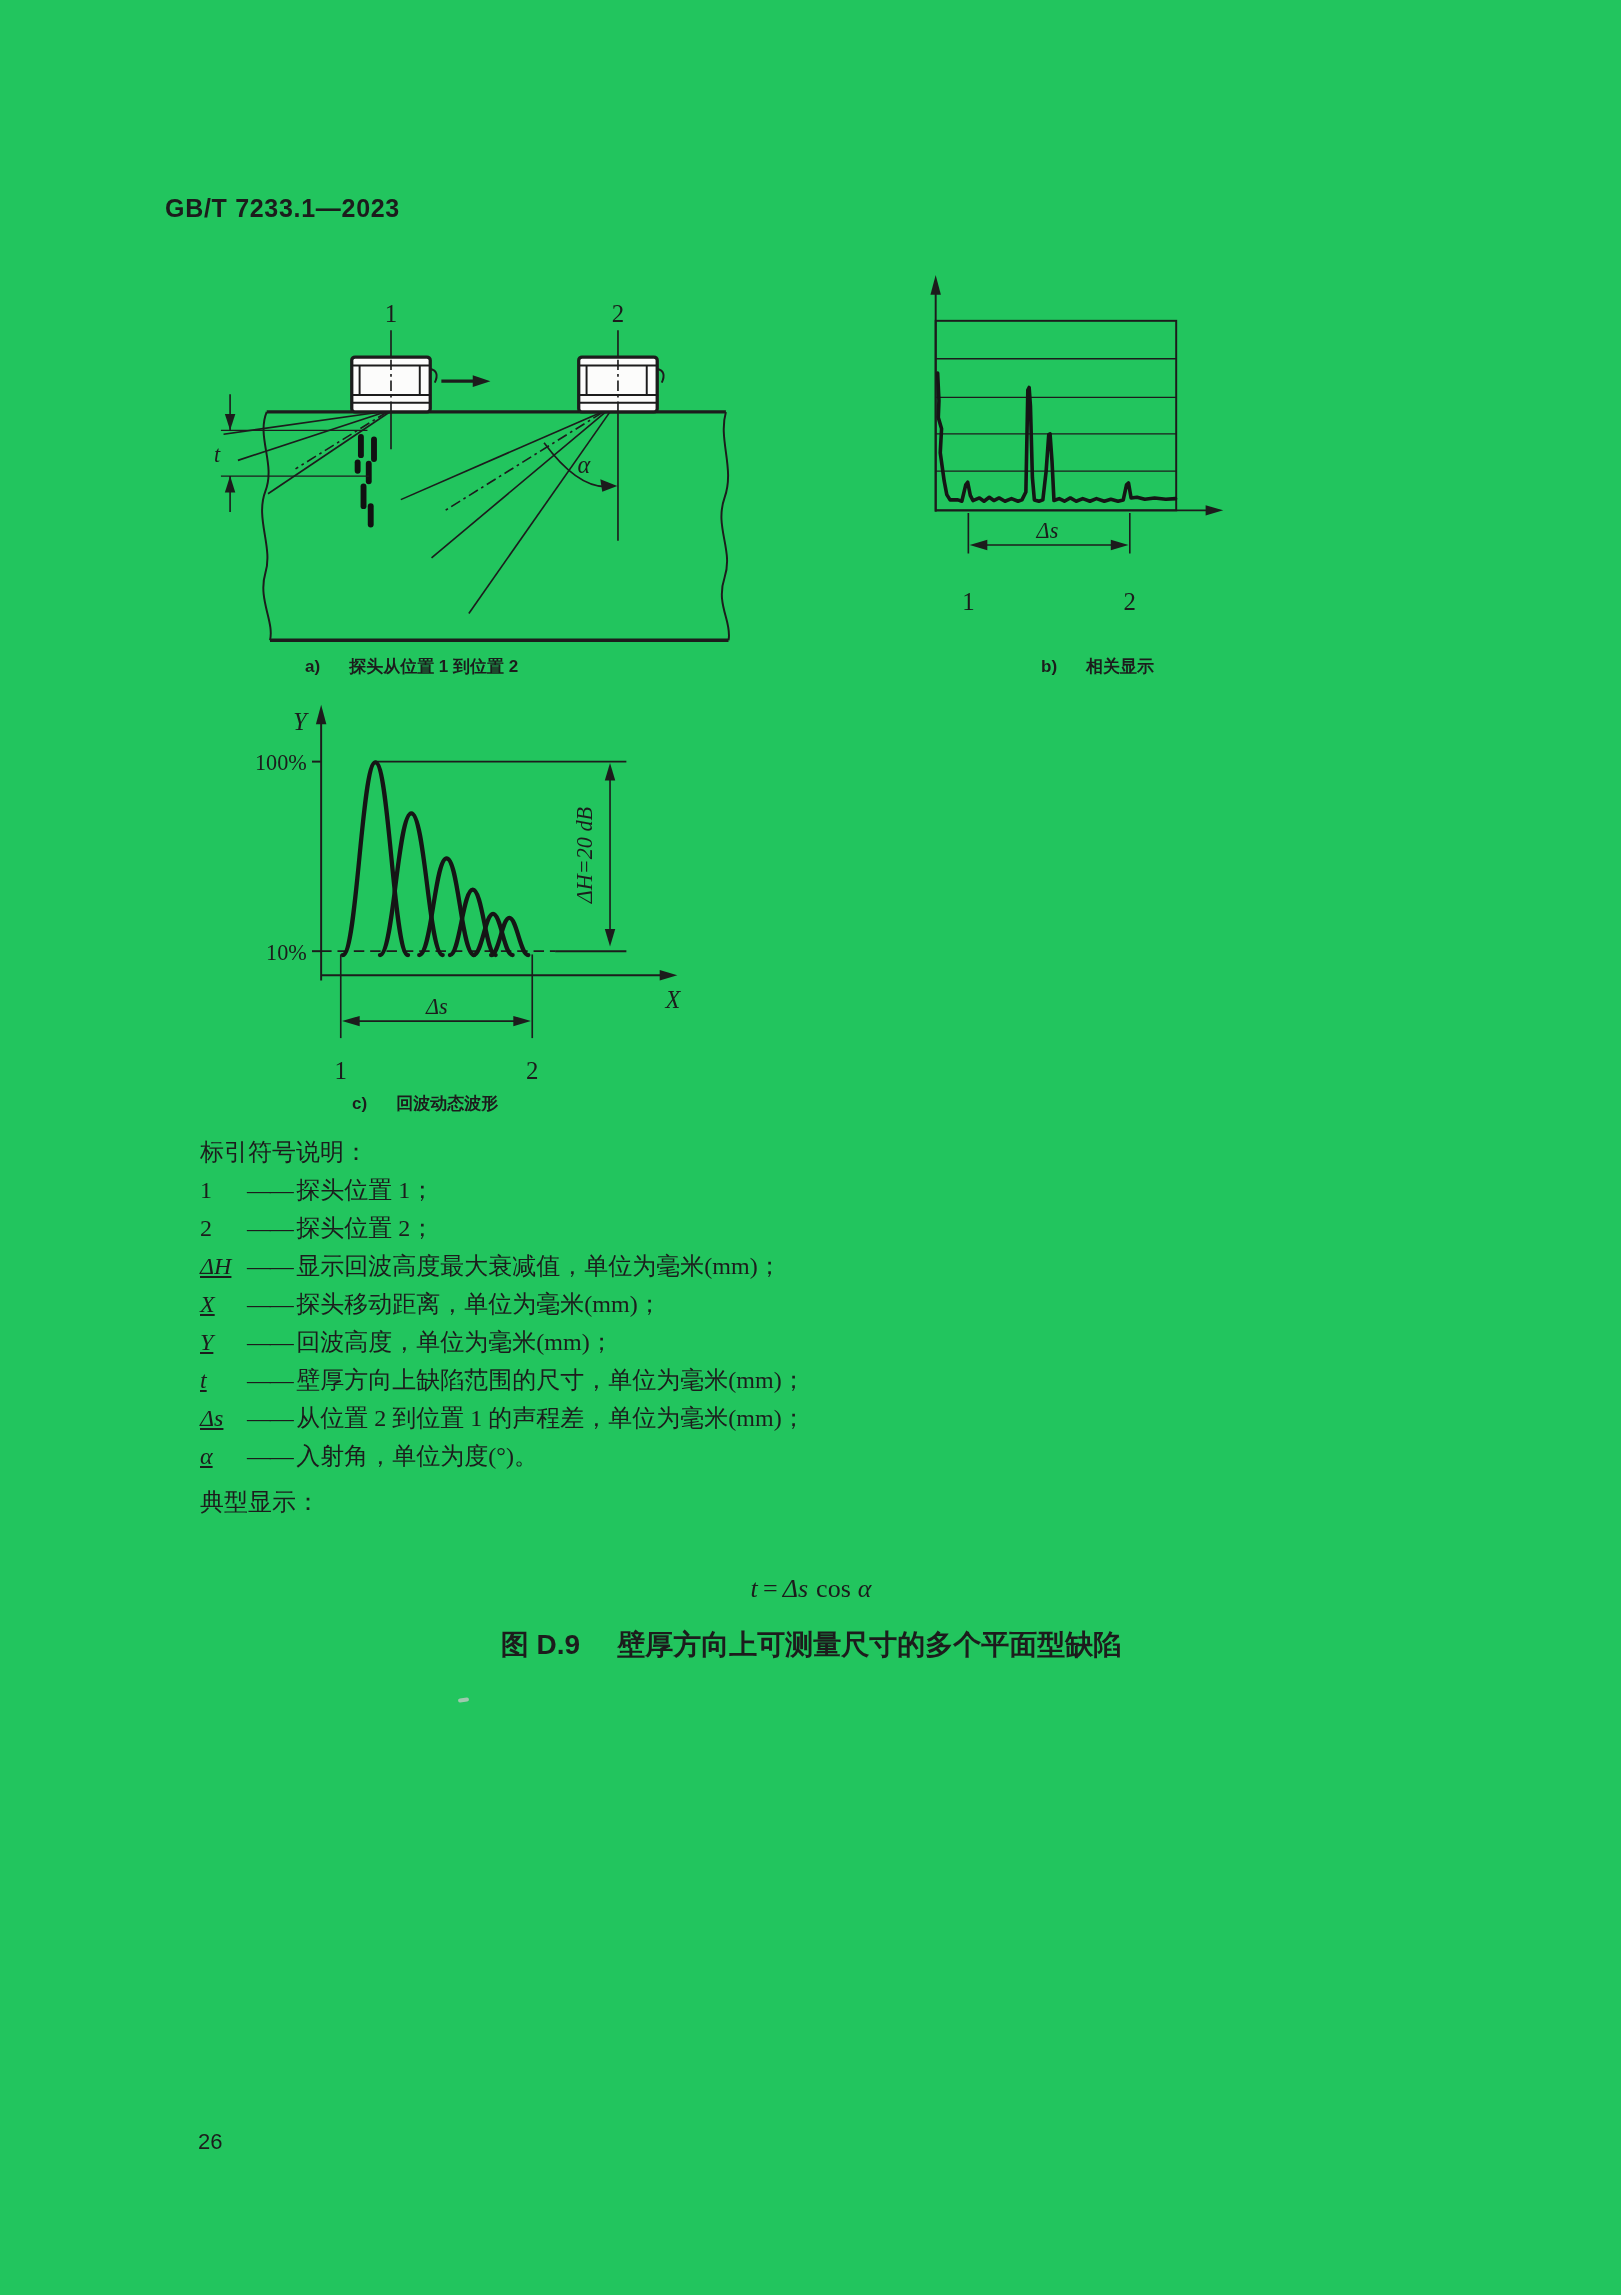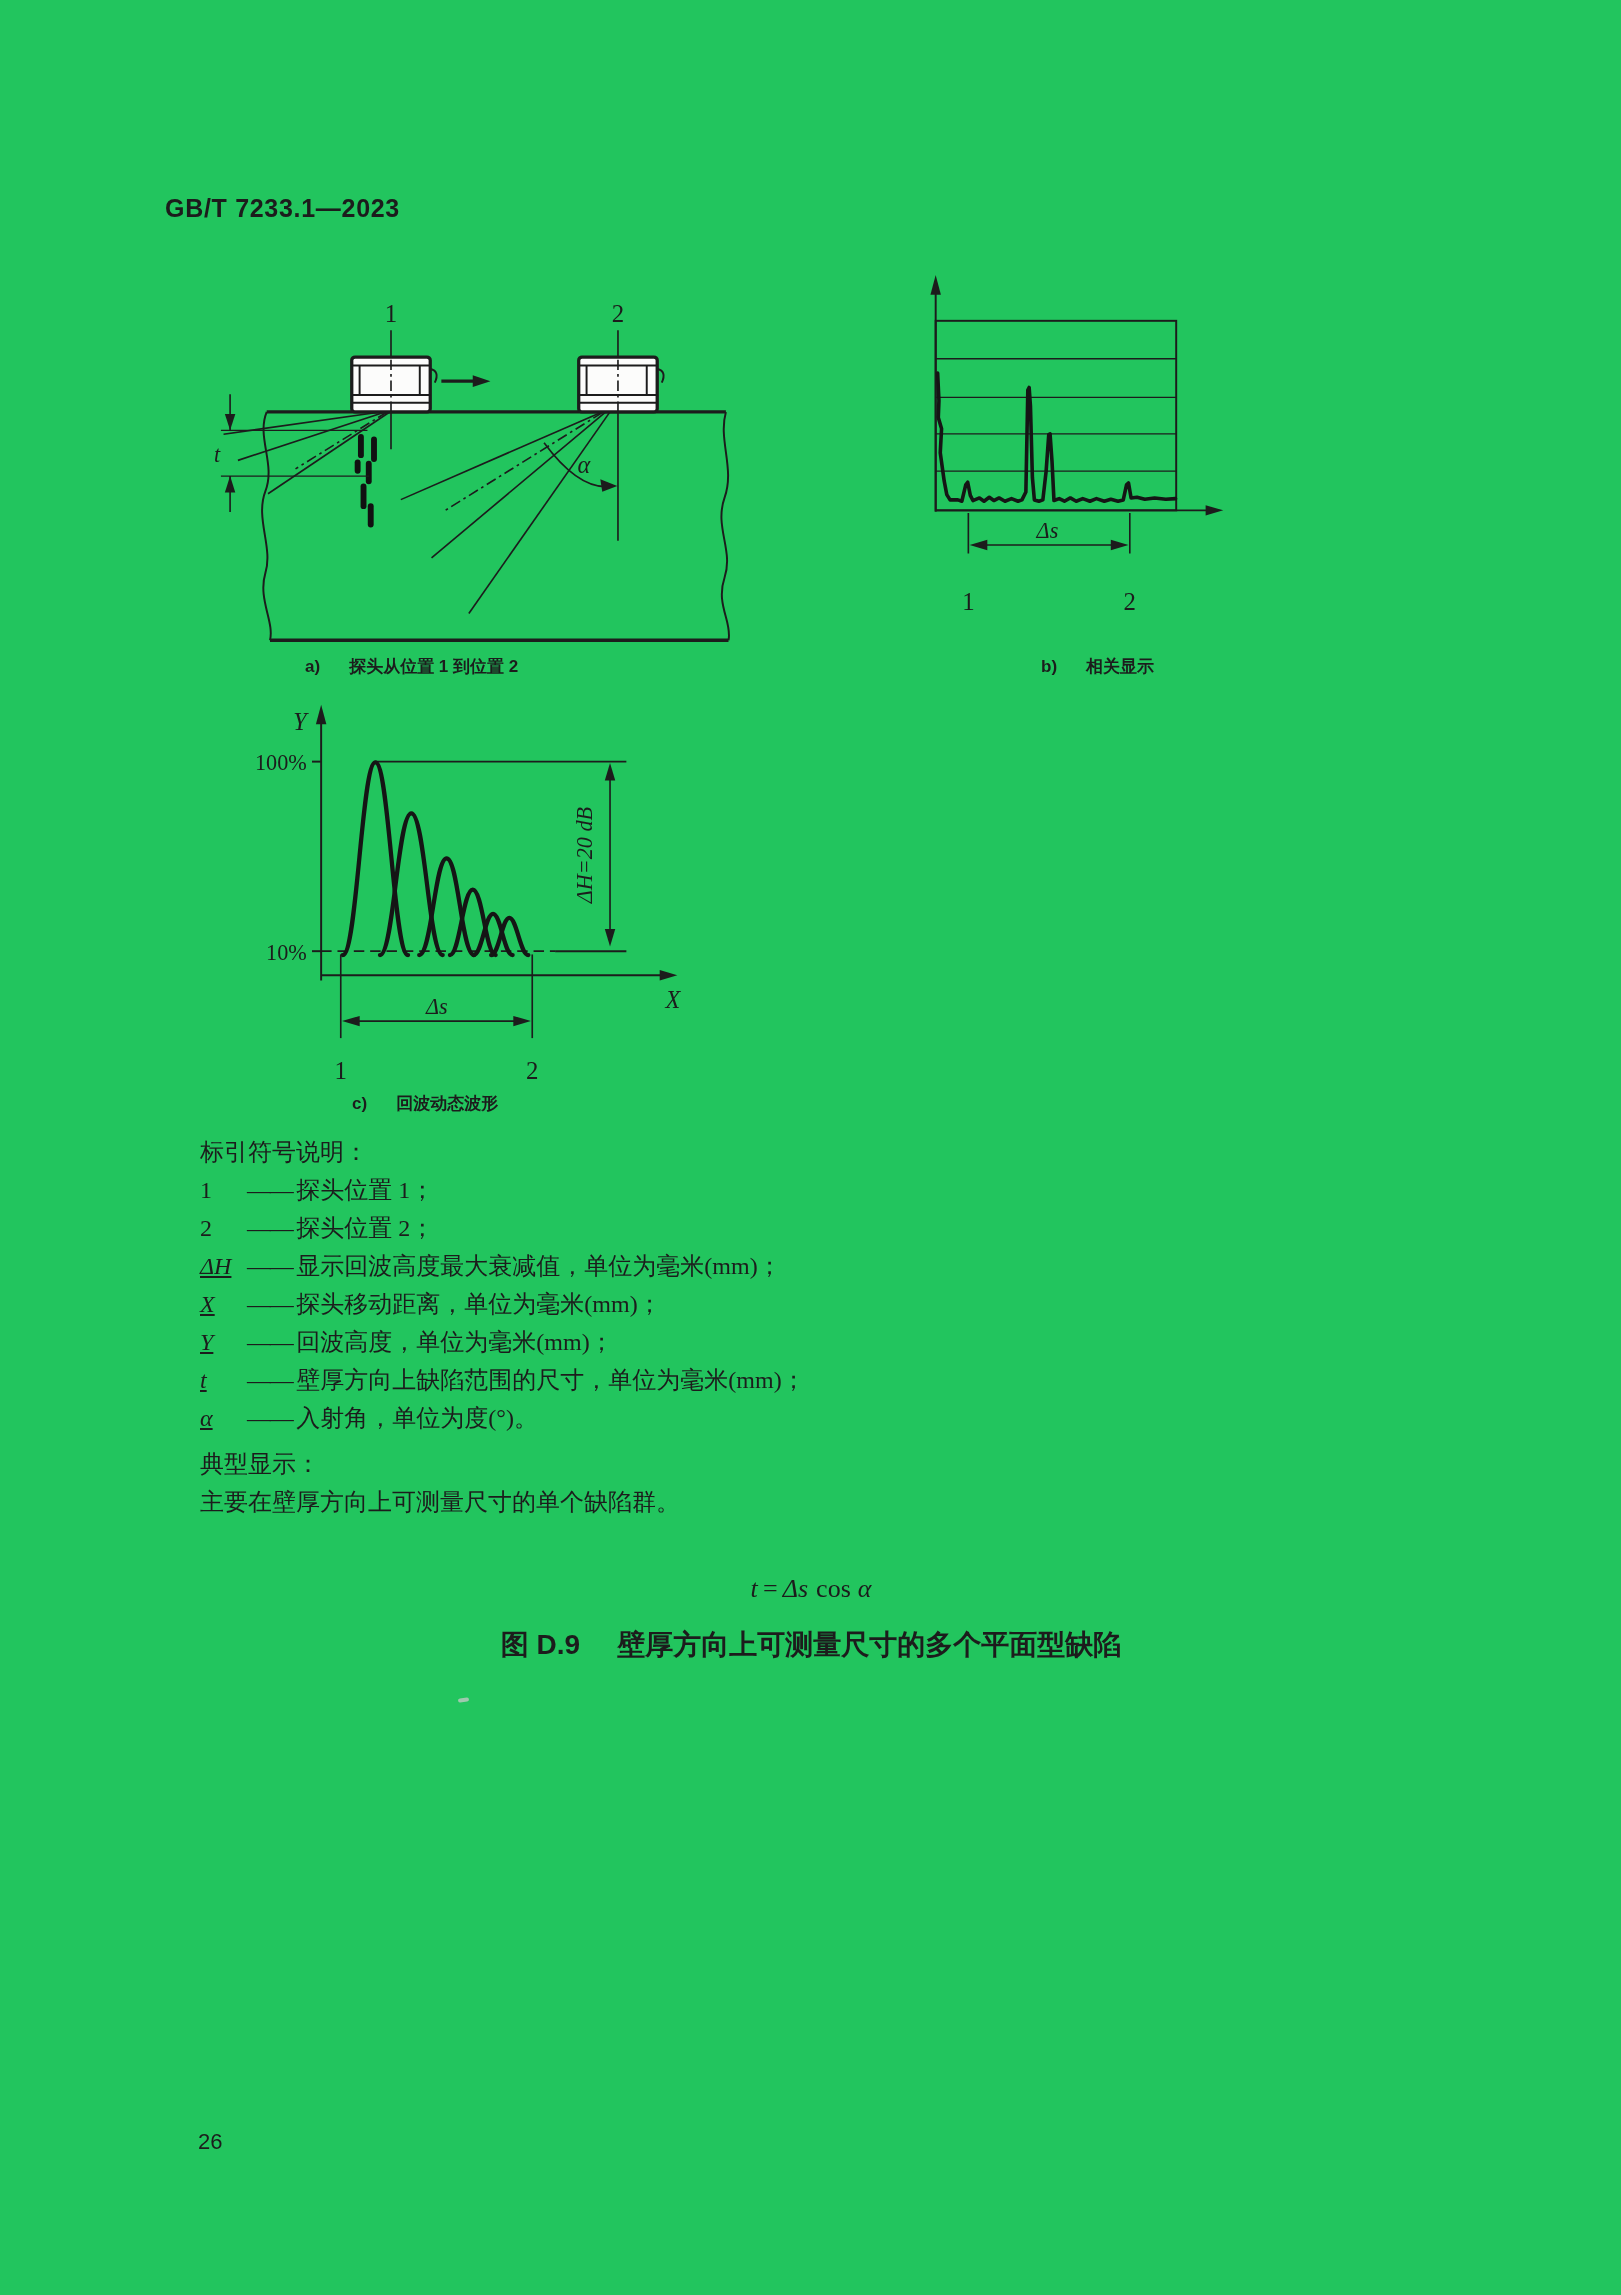--- a/index.html
+++ b/index.html
@@ -209,25 +209,27 @@
     <span class="lg-row">
       <span class="lg-sym sym-it">X</span><span class="lg-dash">——</span><span>探头移动距离，单位为毫米(mm)；</span>
     </span>
     <span class="lg-row">
       <span class="lg-sym sym-it">Y</span><span class="lg-dash">——</span><span>回波高度，单位为毫米(mm)；</span>
     </span>
     <span class="lg-row">
       <span class="lg-sym sym-it">t</span><span class="lg-dash">——</span><span>壁厚方向上缺陷范围的尺寸，单位为毫米(mm)；</span>
     </span>
     <span class="lg-row">
+      <span class="lg-sym sym-it">Δs</span><span class="lg-dash">——</span><span>从位置 2 到位置 1 的声程差，单位为毫米(mm)；</span>
+    </span>
+    <span class="lg-row">
       <span class="lg-sym sym-it">α</span><span class="lg-dash">——</span><span>入射角，单位为度(°)。</span>
     </span>
 
     <span class="typ-head">典型显示：</span>
-    <span class="typ-body">主要在壁厚方向上可测量尺寸的单个缺陷群。</span>
   </div>
 
   <div class="abs formula" style="left:0px;top:1574px;">
     <span class="it">t</span><span class="eq">=</span><span class="it">Δs</span><span class="fn">cos</span><span class="it">α</span>
   </div>
 
   <div class="abs figtitle" style="left:0px;top:1626px;">
     <span class="pfx">图 D.9</span><span>壁厚方向上可测量尺寸的多个平面型缺陷</span>
   </div>
 

